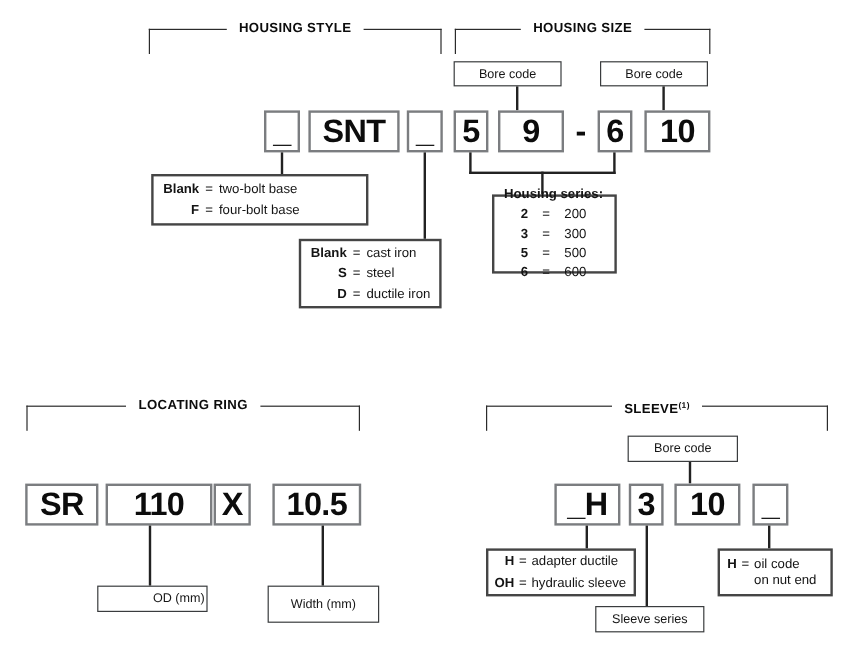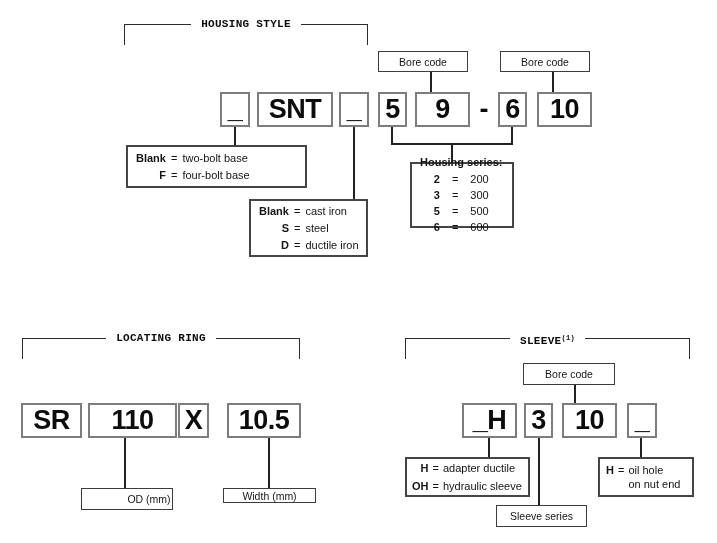--- a/index.html
+++ b/index.html
@@ -3,21 +3,21 @@
 <meta charset="utf-8">
 <style>
   * { margin:0; padding:0; box-sizing:border-box; }
   html,body { background:#ffffff; }
   body { font-family:"Liberation Sans", sans-serif; color:#0d0d0d; }
   .canvas {
     position:relative; width:717px; height:543px; background:#ffffff; overflow:hidden;
   }
 
   
-  .bracket { position:absolute; height:26px;font-family:Liberation Mono, monospace; }
+  .bracket { position:absolute; height:26px; }
   .bk-row { display:flex; align-items:flex-start; width:100%; }
   .bk-line { flex:1; height:0; border-top:1.5px solid #2b2b2b; margin-top:5px; }
   .bk-label {
     padding:0 10px; font-weight:bold; font-size:11px; line-height:11px;
     letter-spacing:0.3px; white-space:nowrap; color:#0c0c0c;
   }
   .bk-label sup { font-size:7px; vertical-align:4px; }
   .bk-leg { position:absolute; top:5px; left:0; width:0; height:21px; border-left:1.5px solid #2b2b2b; }
   .bk-leg.right { left:auto; right:0; border-left:none; border-right:1.5px solid #2b2b2b; }
 
@@ -99,20 +99,29 @@
       <span class="lval">cast iron</span>
       <span class="lkey">S</span>
       <span class="leq">=</span>
       <span class="lval">steel</span>
       <span class="lkey">D</span>
       <span class="leq">=</span>
       <span class="lval">ductile iron</span>
     </div>
   </div>
 
+  <div class="bracket" style="left:379px; top:19px; width:213px;">
+    <div class="bk-leg"></div>
+    <div class="bk-leg right"></div>
+    <div class="bk-row">
+      <div class="bk-line"></div>
+      <div class="bk-label">HOUSING SIZE</div>
+      <div class="bk-line"></div>
+    </div>
+  </div>
 
   <div class="labelbox" style="left:378px; top:51px; width:90px; height:21px;">Bore code</div>
   <div class="labelbox" style="left:500px; top:51px; width:90px; height:21px;">Bore code</div>
   <div class="vline" style="left:430px; top:72px; height:20px;"></div>
   <div class="vline" style="left:552px; top:72px; height:20px;"></div>
 
   <div class="codebox" style="left:378px; top:92px; width:29px;">5</div>
   <div class="codebox" style="left:415px; top:92px; width:55px;">9</div>
   <div class="dash" style="left:470px; top:92px; width:28px;">-</div>
   <div class="codebox" style="left:498px; top:92px; width:29px;">6</div>
@@ -153,21 +162,21 @@
 
   <div class="codebox" style="left:21px; top:403px; width:61px;">SR</div>
   <div class="codebox" style="left:88px; top:403px; width:89px;text-align:center;">110</div>
   <div class="codebox" style="left:178px; top:403px; width:31px;">X</div>
   <div class="codebox" style="left:227px; top:403px; width:74px;">10.5</div>
 
   <div class="vline" style="left:124px; top:438px; height:51px;"></div>
   <div class="vline" style="left:268px; top:438px; height:51px;"></div>
 
   <div class="labelbox" style="left:81px; top:488px; width:92px; height:22px;padding-left:44px;">OD (mm)</div>
-  <div class="labelbox" style="left:223px; top:488px; width:93px; height:15px;">Width (mm)</div>
+  <div class="labelbox" style="left:223px; top:488px; width:93px; height:31px;">Width (mm)</div>
 
   <div class="bracket" style="left:405px; top:333px; width:285px;">
     <div class="bk-leg"></div>
     <div class="bk-leg right"></div>
     <div class="bk-row">
       <div class="bk-line"></div>
       <div class="bk-label"><span>SLEEVE</span><sup>(1)</sup></div>
       <div class="bk-line"></div>
     </div>
   </div>
@@ -192,20 +201,20 @@
       <span class="lkey">OH</span>
       <span class="leq">=</span>
       <span class="lval">hydraulic sleeve</span>
     </div>
   </div>
 
   <div class="legend" style="left:598px; top:457px; width:96px; height:40px; padding:4px 6px;">
     <div class="lgrid" style="column-gap:4px;">
       <span class="lkey">H</span>
       <span class="leq">=</span>
-      <span class="lval">oil hole
+      <span class="lval">oil code
 on nut end</span>
     </div>
   </div>
 
   <div class="labelbox" style="left:496px; top:505px; width:91px; height:22px;">Sleeve series</div>
 
 </div>
 
 </body></html>

